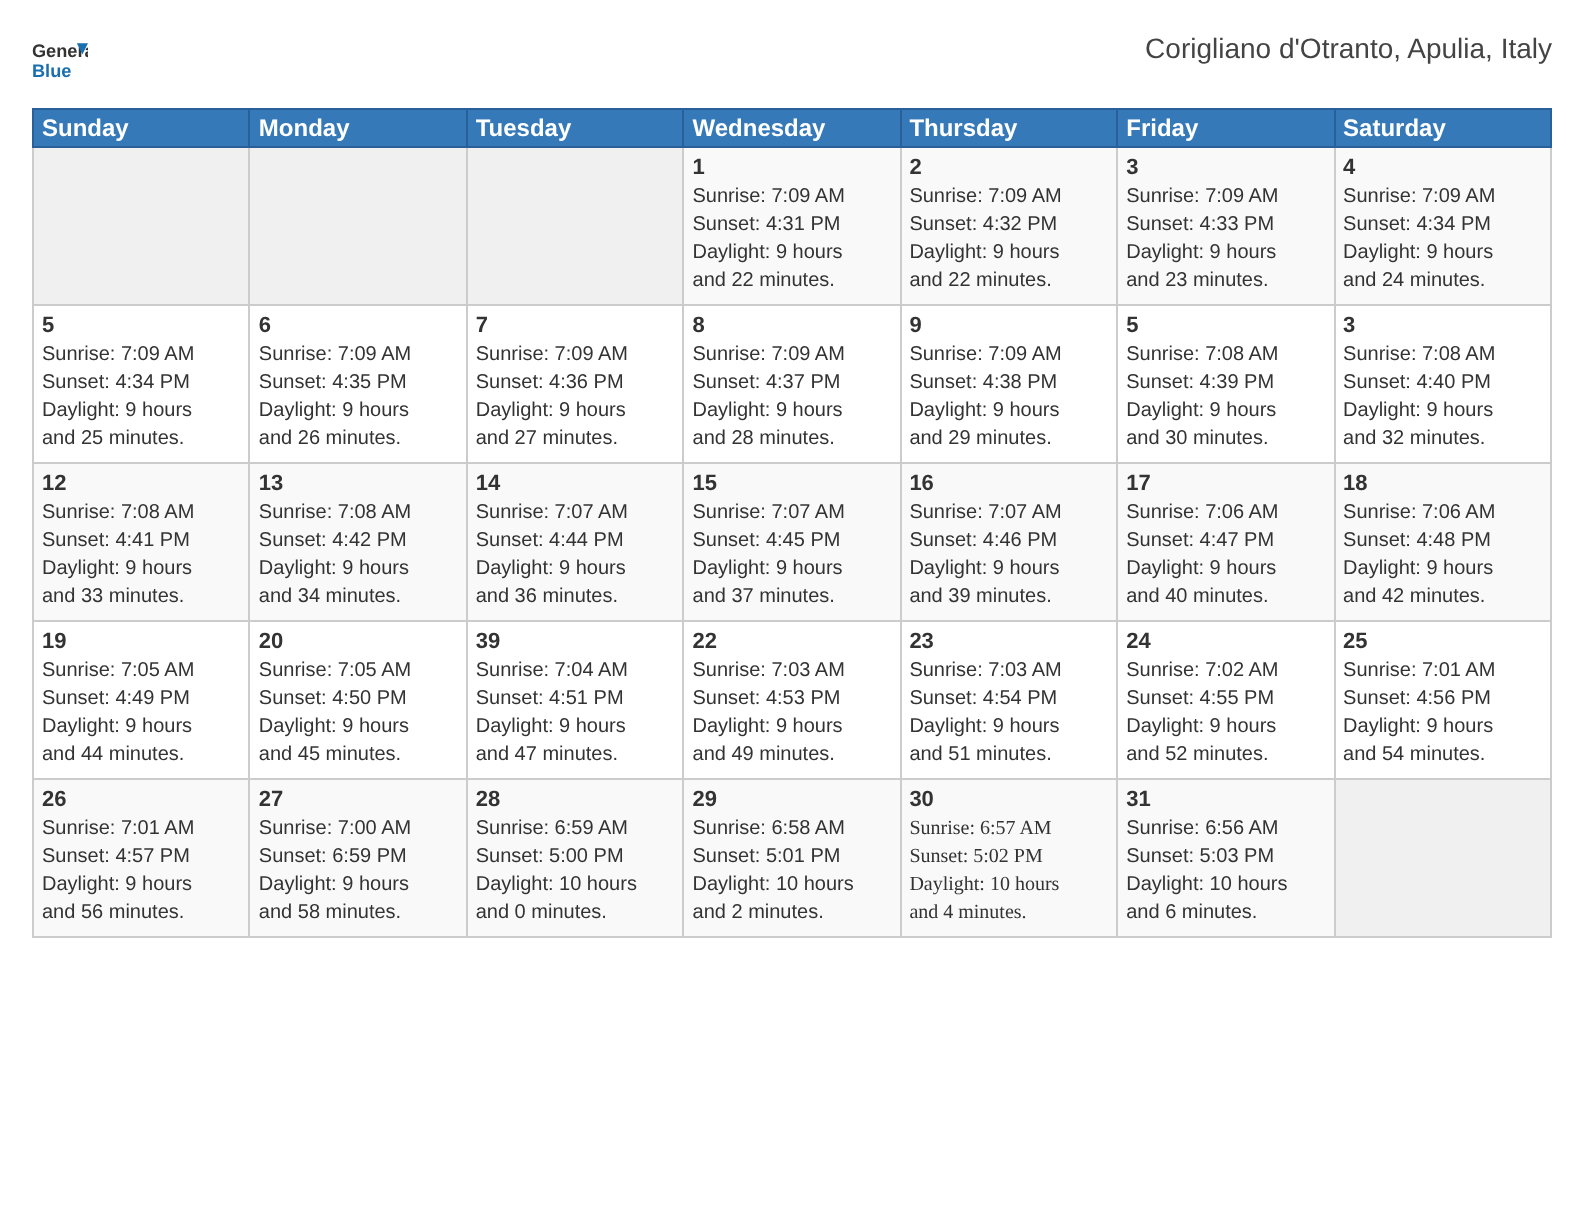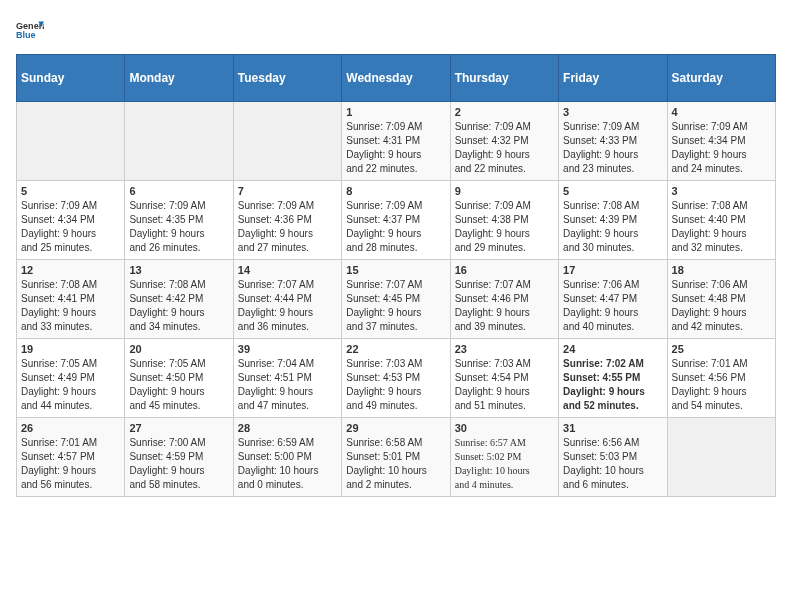--- a/index.html
+++ b/index.html
@@ -40,21 +40,21 @@
     .calendar {
       width: 100%;
       border-collapse: collapse;
       border: 1px solid #ccc;
     }
     .calendar th {
       background-color: #3579b8;
       color: #fff;
       font-size: 12px;
       font-weight: bold;
-      padding: 16px 4px;
+      padding: 2px 4px;
       text-align: left;
       border: 1px solid #2a6099;
     }
     .calendar td {
       vertical-align: top;
       border: 1px solid #ccc;
       padding: 4px;
       font-size: 9.5px;
       color: #333;
       width: calc(100% / 7);
@@ -87,20 +87,21 @@
 
 <div class="header">
   <div class="logo">
     <svg class="logo-icon" viewBox="0 0 40 40" xmlns="http://www.w3.org/2000/svg">
       <text x="0" y="18" font-size="13" font-weight="bold" fill="#333">General</text>
       <text x="0" y="32" font-size="13" font-weight="bold" fill="#1a6faf">Blue</text>
       <polygon points="32,8 40,8 36,16" fill="#1a6faf"></polygon>
     </svg>
   </div>
   <div class="title-block">
+    <div class="location-title">Corigliano d'Otranto, Apulia, Italy</div>
   </div>
 </div>
 
 <table class="calendar">
   <thead>
     <tr>
     <th>Sunday</th>
         <th>Monday</th>
         <th>Tuesday</th>
         <th>Wednesday</th>
@@ -276,21 +277,21 @@
         </td>
         <td>
           <span class="day-number">23</span>
           <div class="day-info" style="white-space: pre-line;">Sunrise: 7:03 AM
 Sunset: 4:54 PM
 Daylight: 9 hours
 and 51 minutes.</div>
         </td>
         <td>
           <span class="day-number">24</span>
-          <div class="day-info" style="white-space: pre-line; font-weight: bold;">Sunrise: 7:02 AM
+          <div class="day-info" style="white-space: pre-line;">Sunrise: 7:02 AM
 Sunset: 4:55 PM
 Daylight: 9 hours
 and 52 minutes.</div>
         </td>
         <td>
           <span class="day-number">25</span>
           <div class="day-info" style="white-space: pre-line;">Sunrise: 7:01 AM
 Sunset: 4:56 PM
 Daylight: 9 hours
 and 54 minutes.</div>
@@ -300,21 +301,21 @@
         <td>
           <span class="day-number">26</span>
           <div class="day-info" style="white-space: pre-line;">Sunrise: 7:01 AM
 Sunset: 4:57 PM
 Daylight: 9 hours
 and 56 minutes.</div>
         </td>
         <td>
           <span class="day-number">27</span>
           <div class="day-info" style="white-space: pre-line;">Sunrise: 7:00 AM
-Sunset: 4:59 PM
+Sunset: 6:59 PM
 Daylight: 9 hours
 and 58 minutes.</div>
         </td>
         <td>
           <span class="day-number">28</span>
           <div class="day-info" style="white-space: pre-line;">Sunrise: 6:59 AM
 Sunset: 5:00 PM
 Daylight: 10 hours
 and 0 minutes.</div>
         </td>

